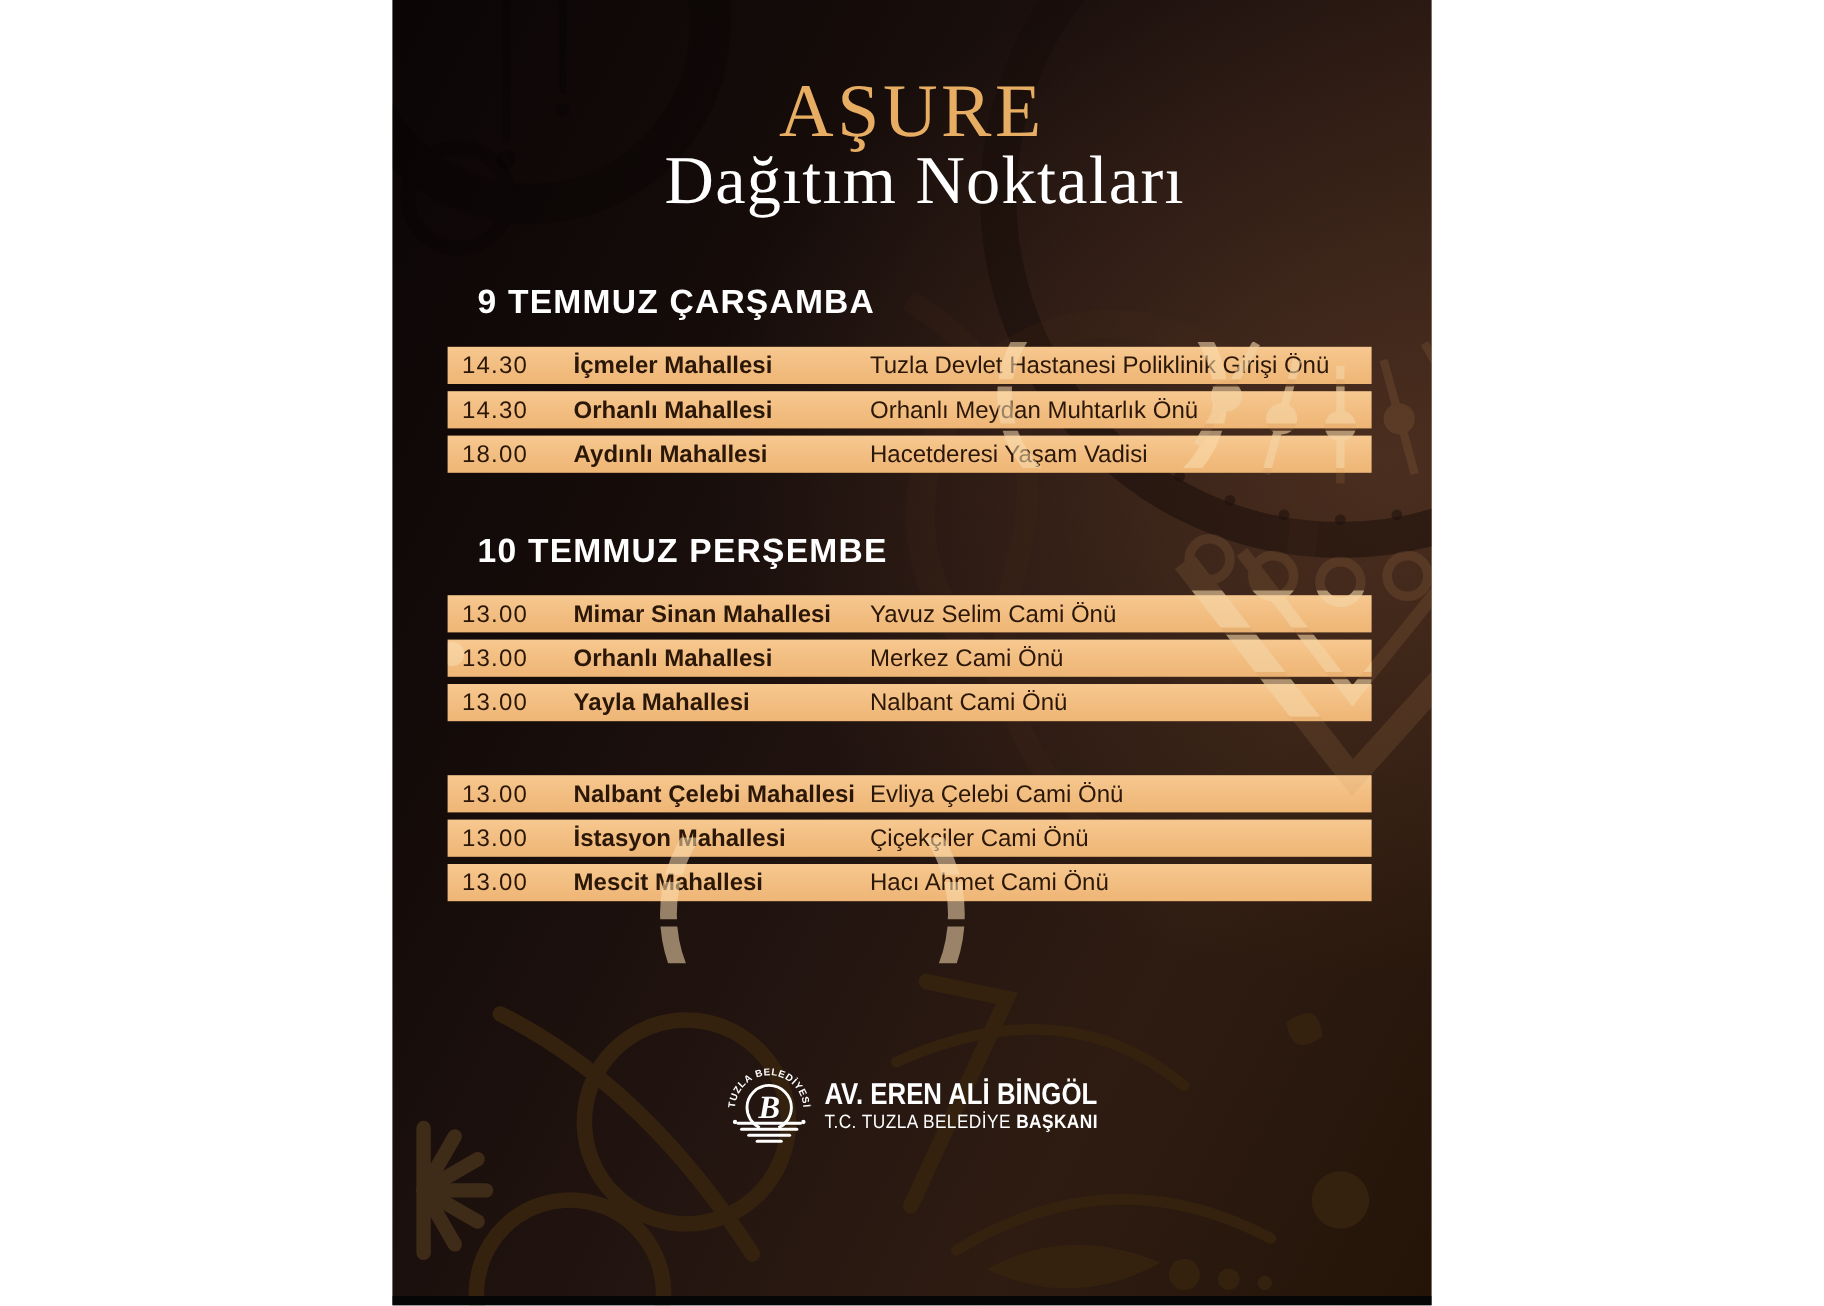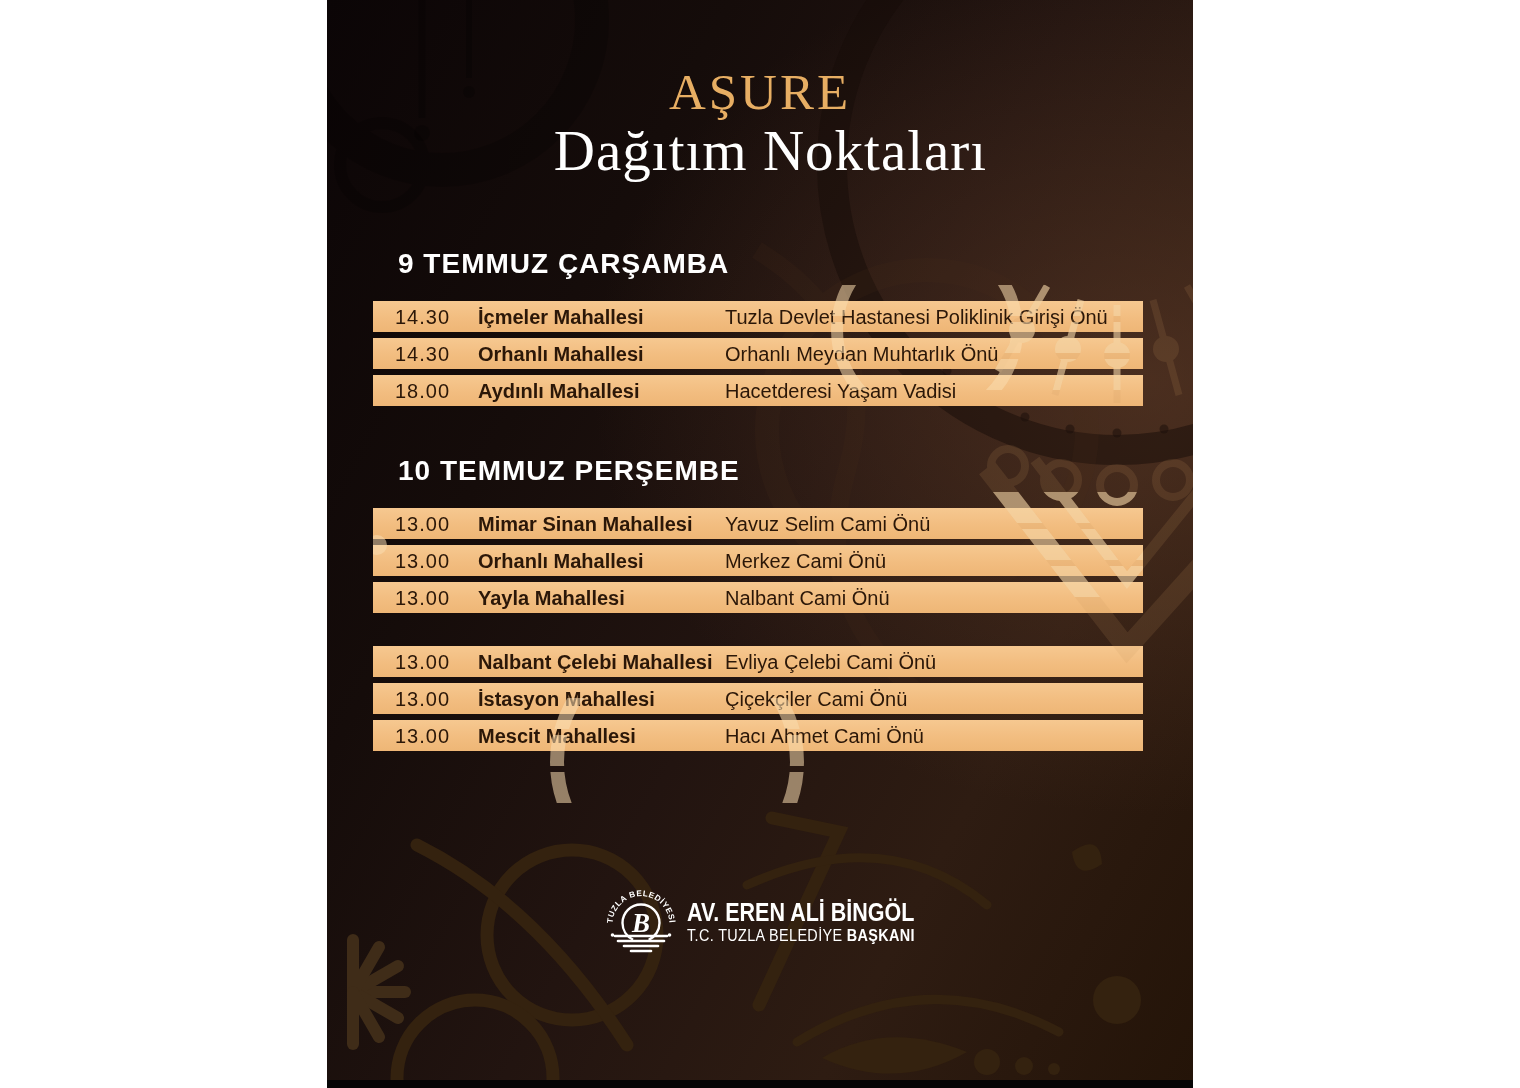--- a/index.html
+++ b/index.html
@@ -13,46 +13,46 @@
     background:
       radial-gradient(900px 700px at 95% 35%, rgba(99,62,42,.55), rgba(0,0,0,0) 62%),
       linear-gradient(118deg,#0b0506 0%,#150c0a 28%,#221410 52%,#2e1c12 74%,#241408 100%);
   }
   svg.orn{position:absolute;left:0;top:0;width:866px;height:1088px;pointer-events:none;}
   .orn-under{z-index:0;}
   .orn-over{z-index:5;}
 
   .title-block{position:absolute;top:66px;left:0;width:100%;text-align:center;z-index:2;}
   .title-main{
-    font-family:"Liberation Serif",serif;font-size:51px;line-height:52px;
+    font-family:"Liberation Serif",serif;font-size:63px;line-height:52px;
     color:#e7ae63;letter-spacing:3px;
   }
   .title-sub{
     font-family:"Liberation Serif",serif;font-size:57px;line-height:58px;
     color:#ffffff;letter-spacing:1px;margin-top:4px;padding-left:21px;
   }
 
   #sections{position:absolute;inset:0;z-index:1;}
   .section{position:absolute;left:46px;width:770px;}
   .section:nth-of-type(1){top:233px;}
   .section:nth-of-type(2){top:440px;}
   .section:nth-of-type(3){top:646px;}
   .section-header{
-    margin:16px 0 22px 25px;font-family:"Liberation Sans",sans-serif;
+    margin:4px 0 22px 25px;font-family:"Liberation Sans",sans-serif;
     font-weight:700;font-size:28px;line-height:30px;color:#ffffff;letter-spacing:1px;
   }
   .row{
     position:relative;height:31px;margin-bottom:6px;
     background:linear-gradient(180deg,#f6c890 0%,#f2bd80 55%,#eeb676 100%);
   }
   .cell{
     position:absolute;top:0;height:31px;line-height:32px;white-space:nowrap;
     font-family:"Liberation Sans",sans-serif;font-size:20px;color:#2b1708;
   }
-  .cell.time{left:22px;letter-spacing:1px;}
+  .cell.time{left:12px;letter-spacing:1px;}
   .cell.neigh{left:105px;font-weight:700;}
   .cell.loc{left:352px;}
 
   .footer{
     position:absolute;top:887px;left:0;width:100%;z-index:10;
     display:flex;justify-content:center;align-items:center;gap:11px;
   }
   .logo{width:70px;height:70px;flex:0 0 auto;}
   .footer-text{width:228px;}
   .footer-name{

